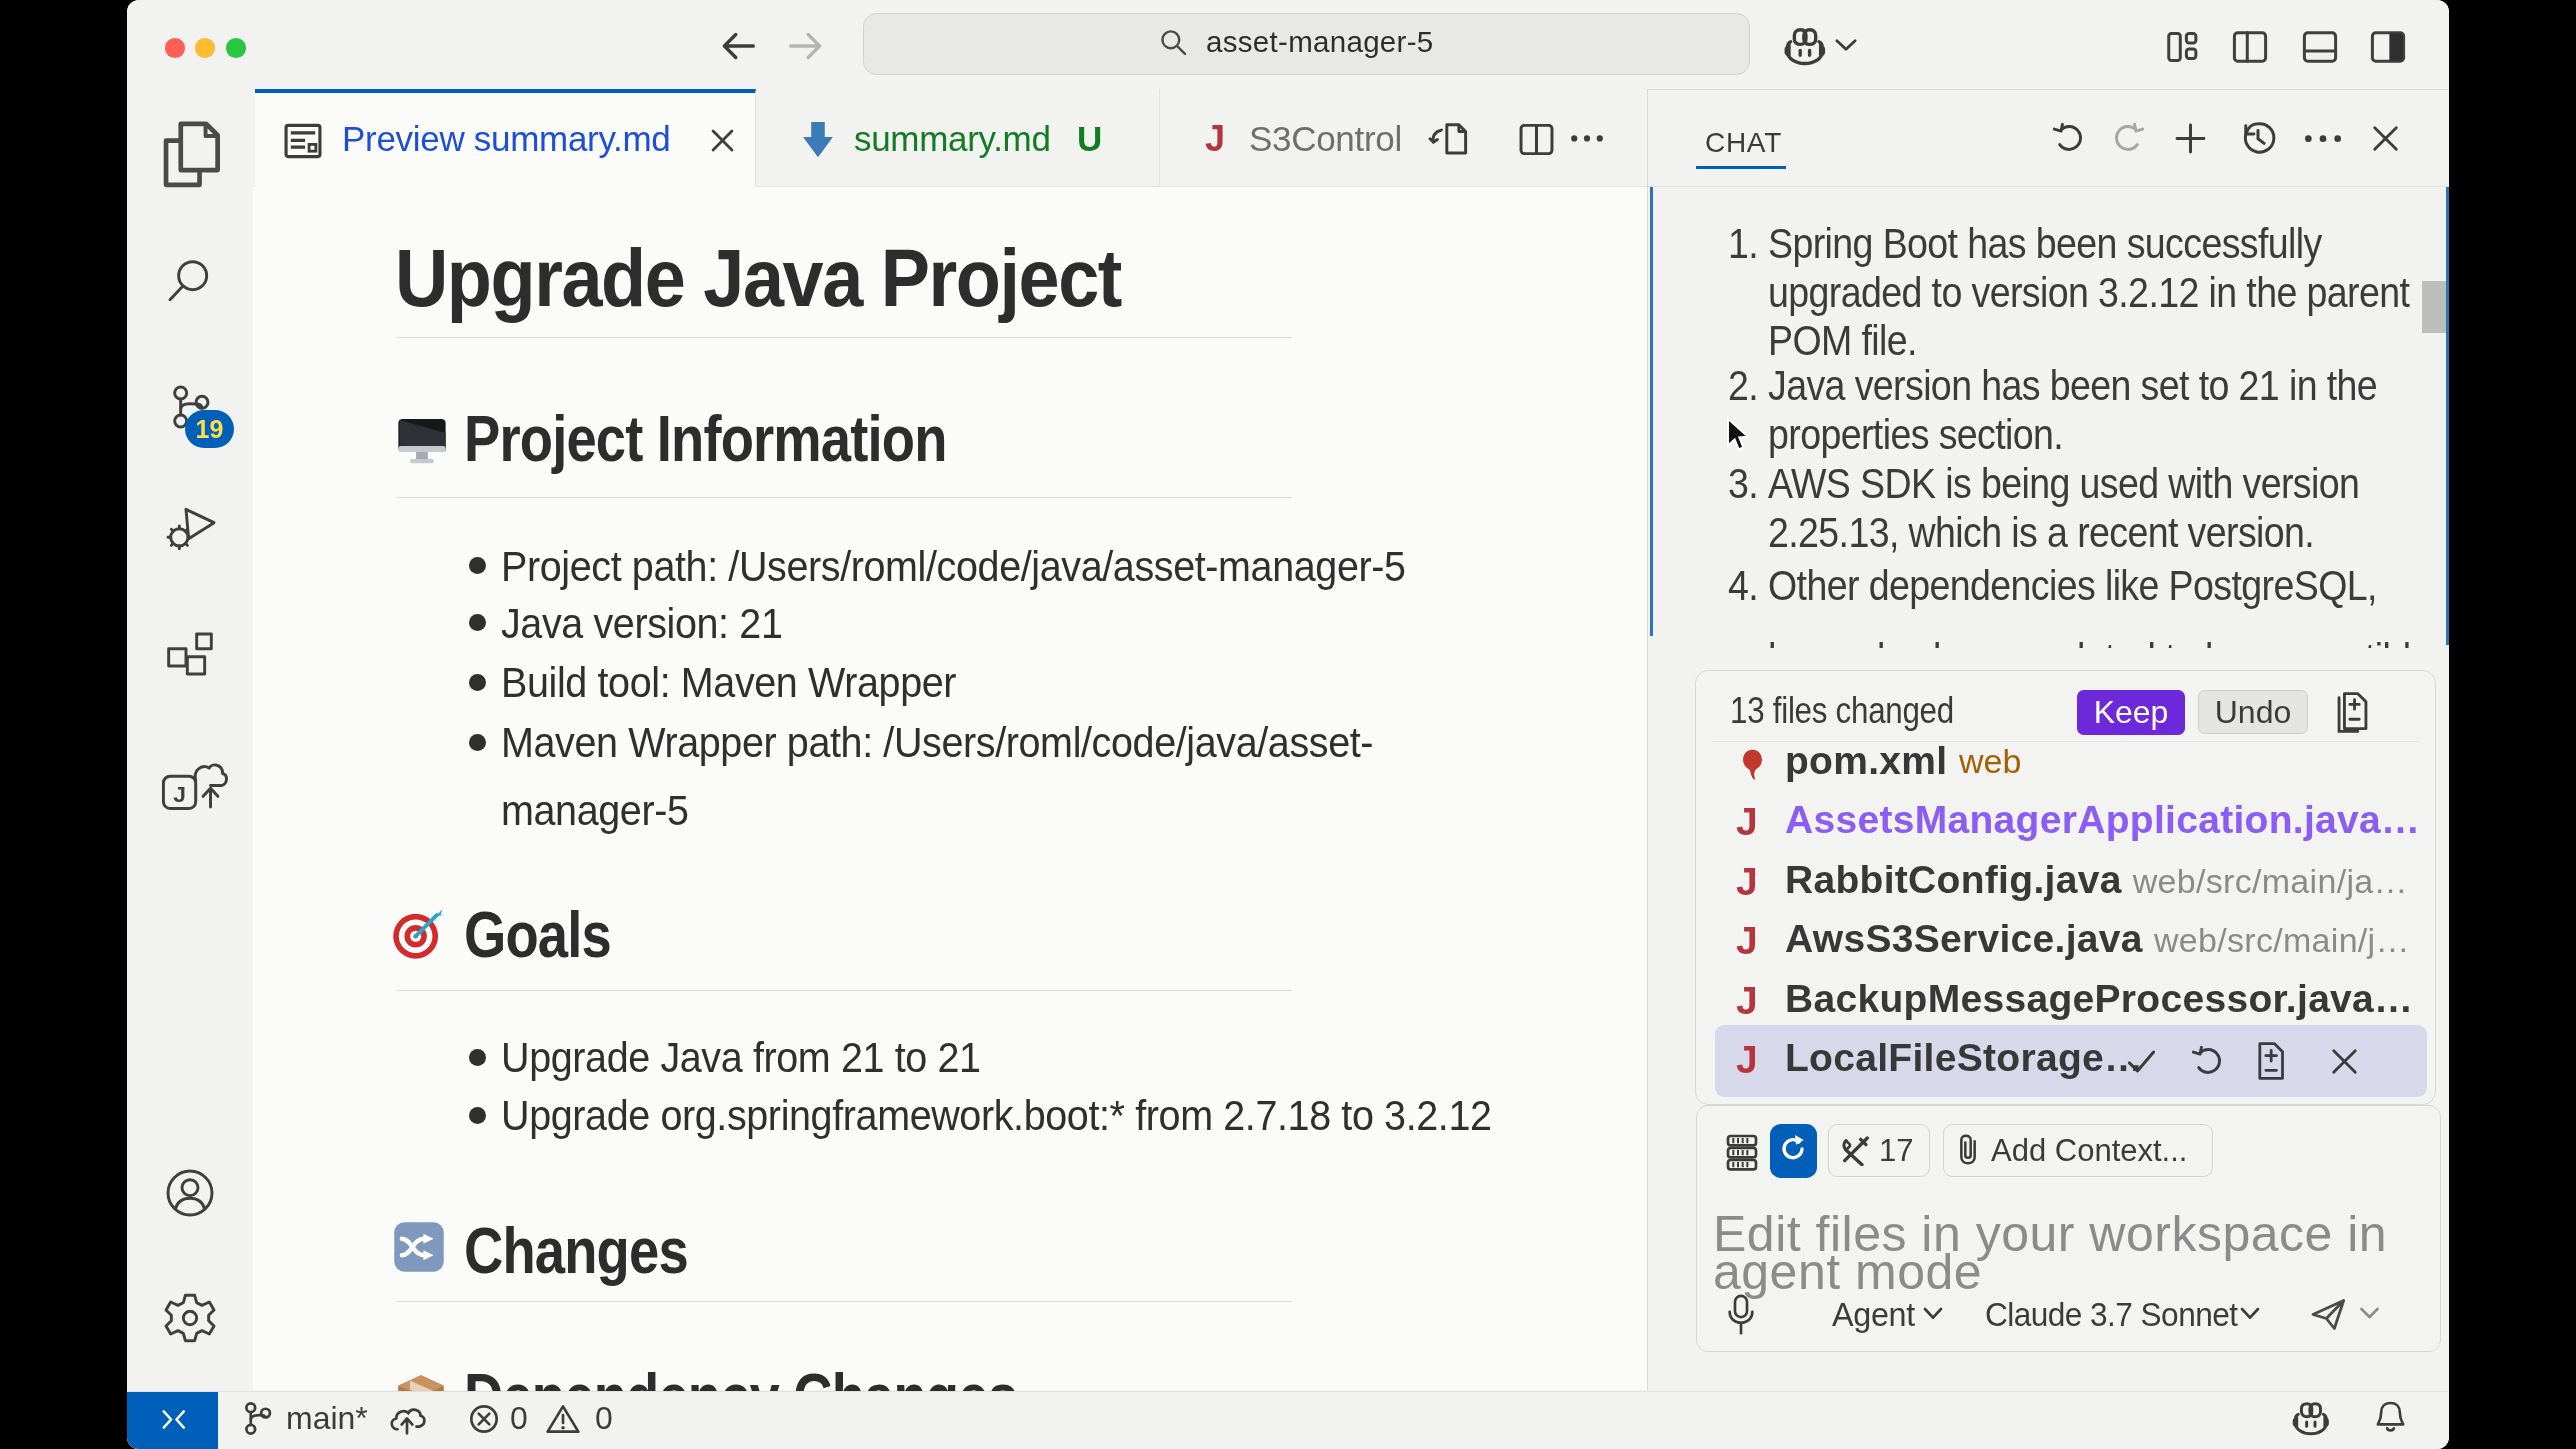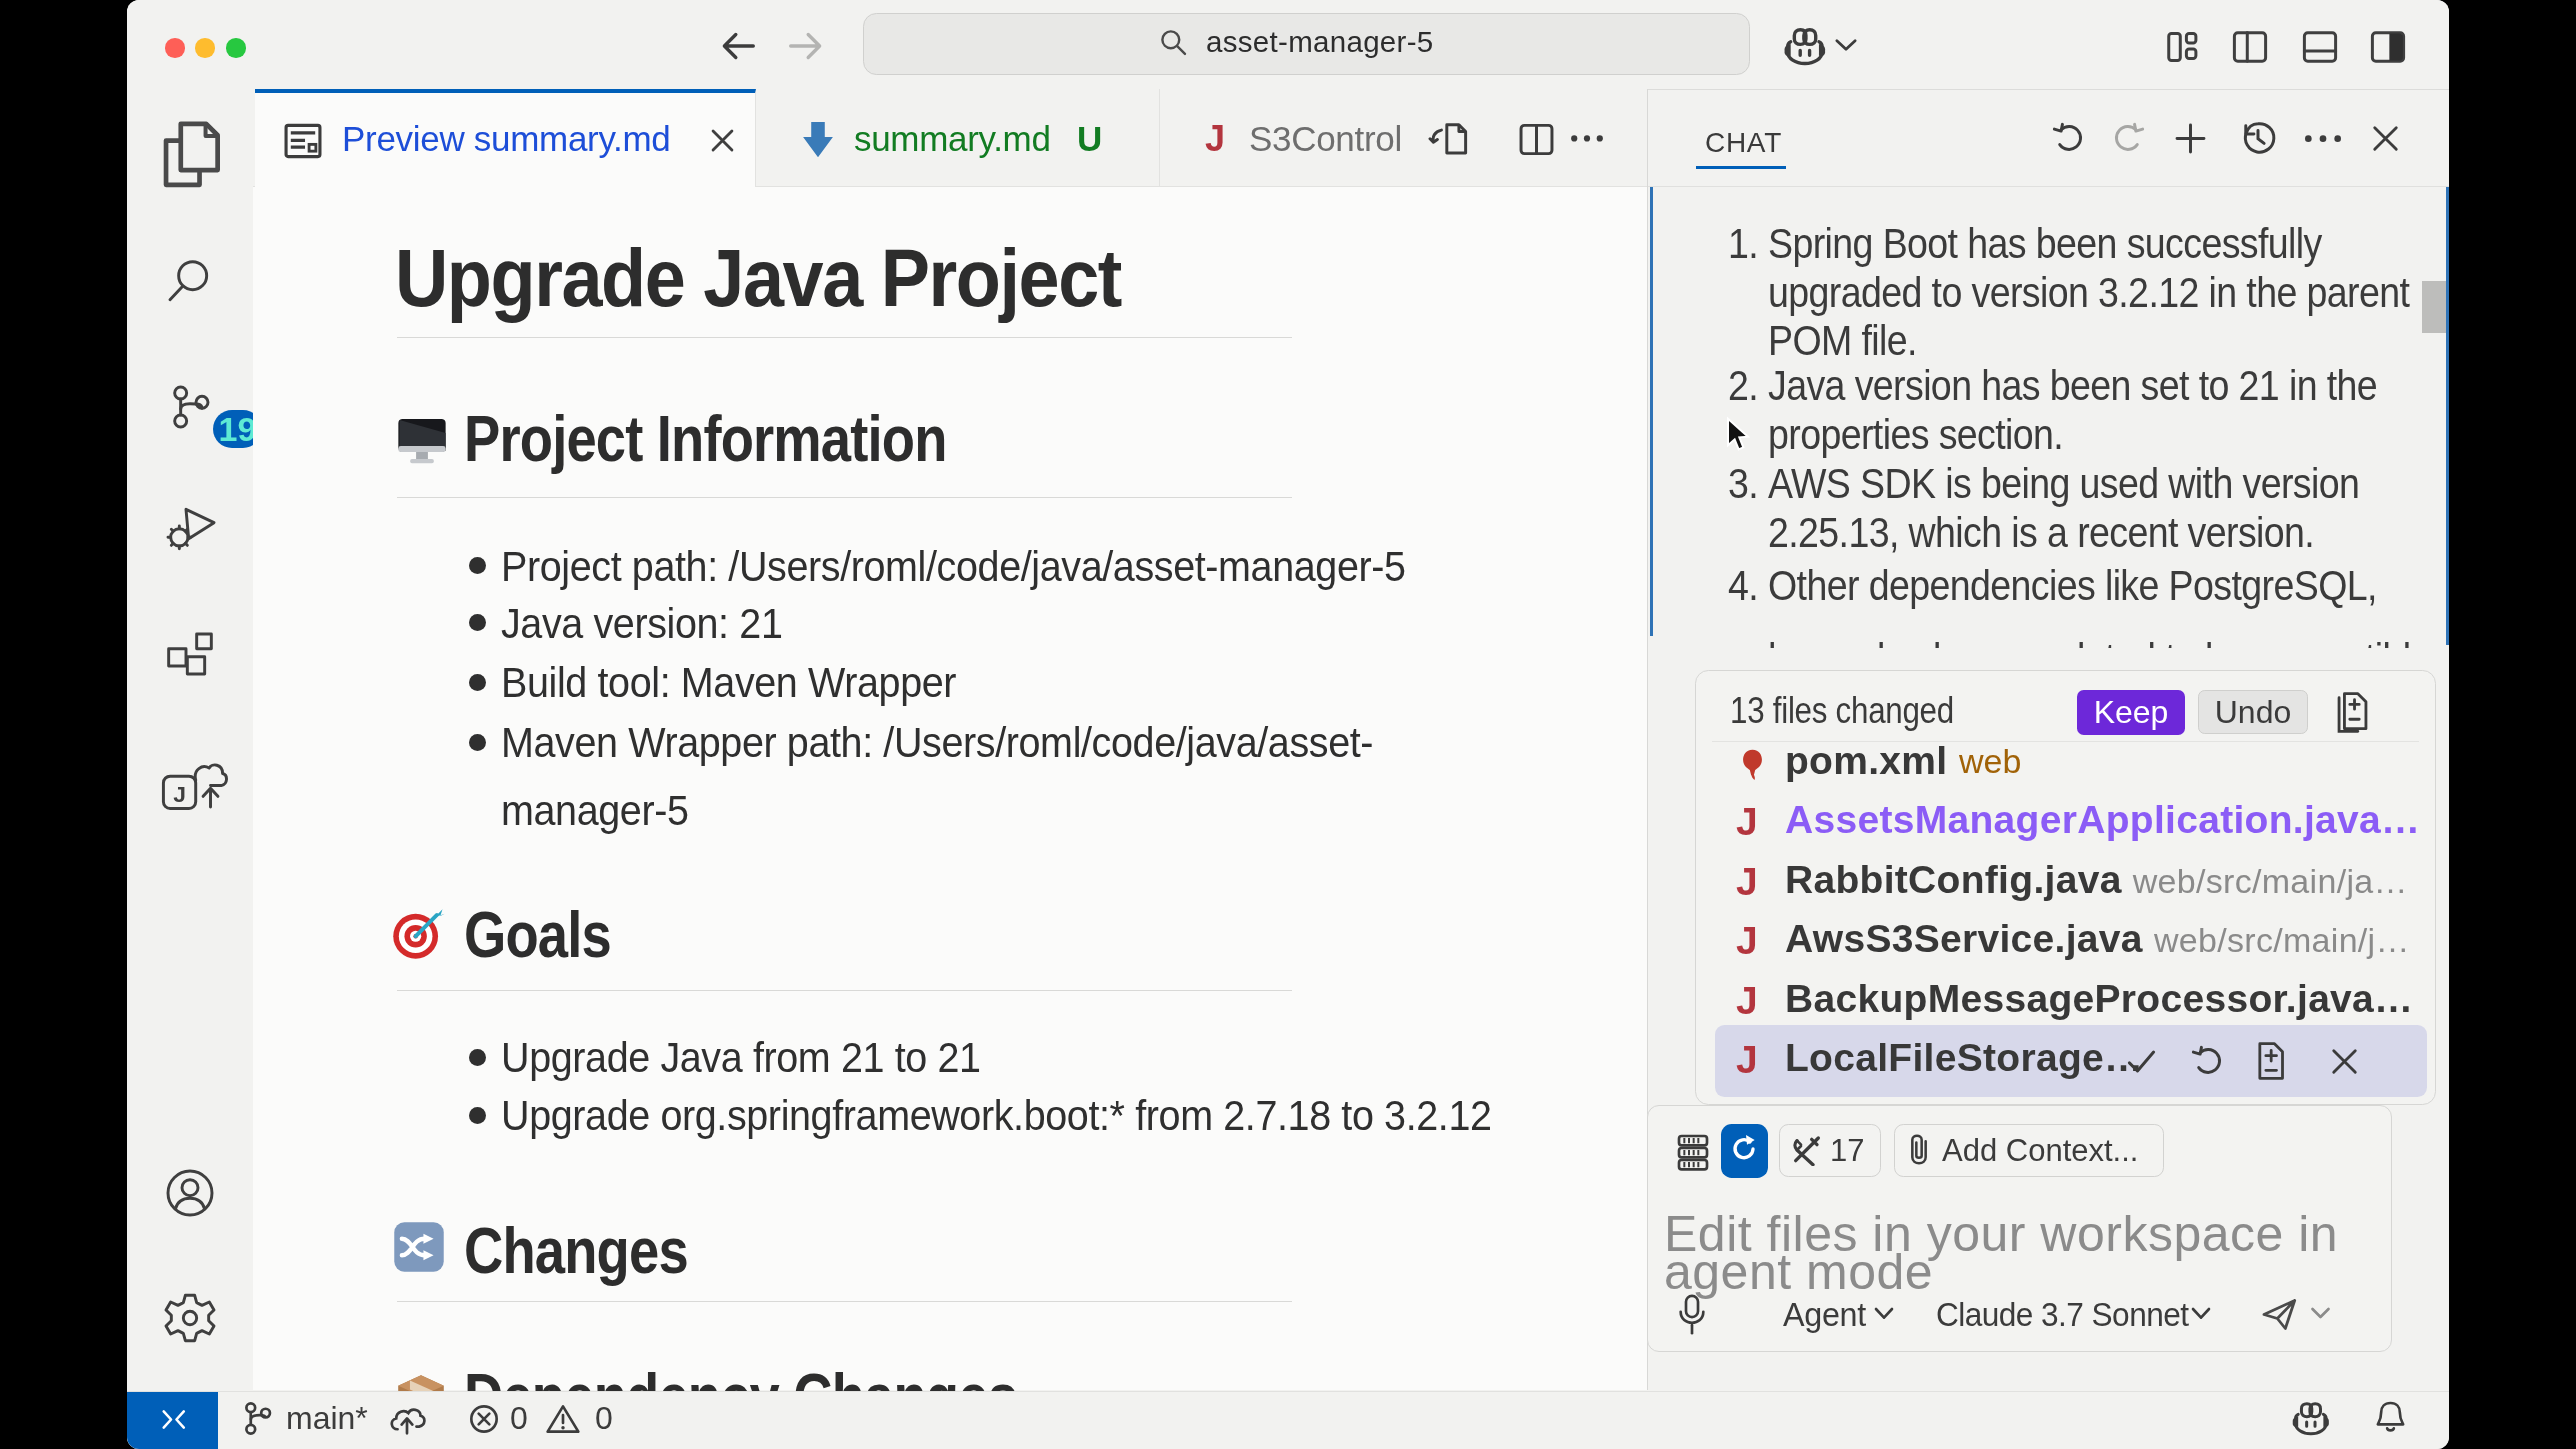--- a/index.html
+++ b/index.html
@@ -78,21 +78,21 @@
       <path d="M37 56 L18 76" class="ic" stroke-width="5"></path>
   </svg>
 
   <svg class="abs" style="left:31px;top:377px;" width="64" height="64" viewBox="0 0 96 96">
     <circle cx="34" cy="24" r="9" class="ic" stroke-width="5"></circle>
     <circle cx="66" cy="38" r="9" class="ic" stroke-width="5"></circle>
     <circle cx="34" cy="66" r="9" class="ic" stroke-width="5"></circle>
     <path d="M34 33 V57" class="ic" stroke-width="5"></path>
     <path d="M34 48 C34 42 40 40 48 40 C58 40 66 40 66 47" class="ic" stroke-width="5" fill="none"></path>
   </svg>
-  <div class="abs" style="left:58px;top:410px;width:49px;height:38px;border-radius:19px;background:#005fb8;color:#5eead4;font-size:34px;font-weight:bold;text-align:center;line-height:38px;margin-left:28px;">19</div>
+  <div class="abs" style="left:58px;top:410px;width:49px;height:38px;border-radius:19px;background:#005fb8;color:#fde047;font-size:25px;font-weight:bold;text-align:center;line-height:38px;">19</div>
 
   <svg class="abs" style="left:31px;top:496px;" width="64" height="64" viewBox="0 0 96 96">
     <path d="M42 20 L84 40 L46 64 Z" class="ic" stroke-width="5"></path>
     <circle cx="32" cy="62" r="13" class="ic" stroke-width="5"></circle>
     <path d="M32 45 V49 M32 75 V79 M15 62 H19 M45 62 H49 M20 50 L23 53 M44 50 L41 53 M20 74 L23 71 M44 74 L41 71" class="ic" stroke-width="4.4"></path>
   </svg>
 
   <svg class="abs" style="left:31px;top:622px;" width="64" height="64" viewBox="0 0 96 96">
     <rect x="16" y="40" width="26" height="26" class="ic" stroke-width="5"></rect>
     <rect x="44" y="52" width="26" height="26" class="ic" stroke-width="5"></rect>
@@ -310,21 +310,21 @@
   </svg>
     <svg class="abs" style="left:557px;top:370px;" width="35" height="40" viewBox="0 0 52 60">
       <path d="M10 4 H32 L44 16 V56 H10 Z" stroke="#3b3b3b" stroke-width="4.2" fill="none" stroke-linejoin="round"></path>
       <path d="M19 22 H35 M27 14 V30 M19 44 H35" stroke="#3b3b3b" stroke-width="4.2" stroke-linecap="round"></path>
     </svg>
     <svg class="abs" style="left:631px;top:373px;" width="35" height="35" viewBox="0 0 52 52">
         <path d="M10 10 L42 42 M42 10 L10 42" stroke="#3b3b3b" stroke-width="4.2" stroke-linecap="round"></path>
       </svg>
   </div>
 
-  <div class="abs" style="left:1520px;top:1105px;width:743px;height:245px;background:#f3f3f1;border:1.3px solid #d6d6d4;border-radius:12px;">
+  <div class="abs" style="left:1569px;top:1105px;width:743px;height:245px;background:#f3f3f1;border:1.3px solid #d6d6d4;border-radius:12px;">
     <svg class="abs" style="left:27.5px;top:26px;" width="34" height="40" viewBox="0 0 50 60">
       <rect x="4" y="6" width="42" height="14" rx="4" stroke="#3b3b3b" stroke-width="4" fill="none"></rect>
       <rect x="4" y="24" width="42" height="14" rx="4" stroke="#3b3b3b" stroke-width="4" fill="none"></rect>
       <rect x="4" y="42" width="42" height="14" rx="4" stroke="#3b3b3b" stroke-width="4" fill="none"></rect>
       <path d="M12 9 V17 M19 9 V17 M26 9 V17 M33 9 V17 M12 27 V35 M19 27 V35 M26 27 V35 M33 27 V35 M12 45 V53 M19 45 V53 M26 45 V53 M33 45 V53" stroke="#3b3b3b" stroke-width="3"></path>
     </svg>
     <div class="abs" style="left:73px;top:18px;width:47px;height:54px;border-radius:10.7px;background:#005fb8;">
       <svg style="margin:9.4px 0 0 7.4px;" width="32" height="32" viewBox="0 0 48 48">
         <path d="M33 13.5 A13.5 13.5 0 1 0 37.5 24" stroke="#fff" stroke-width="5" fill="none" stroke-linecap="round"></path>
         <path d="M27 3 L28.5 17.5 L40 10.5 Z" fill="#fff"></path>

